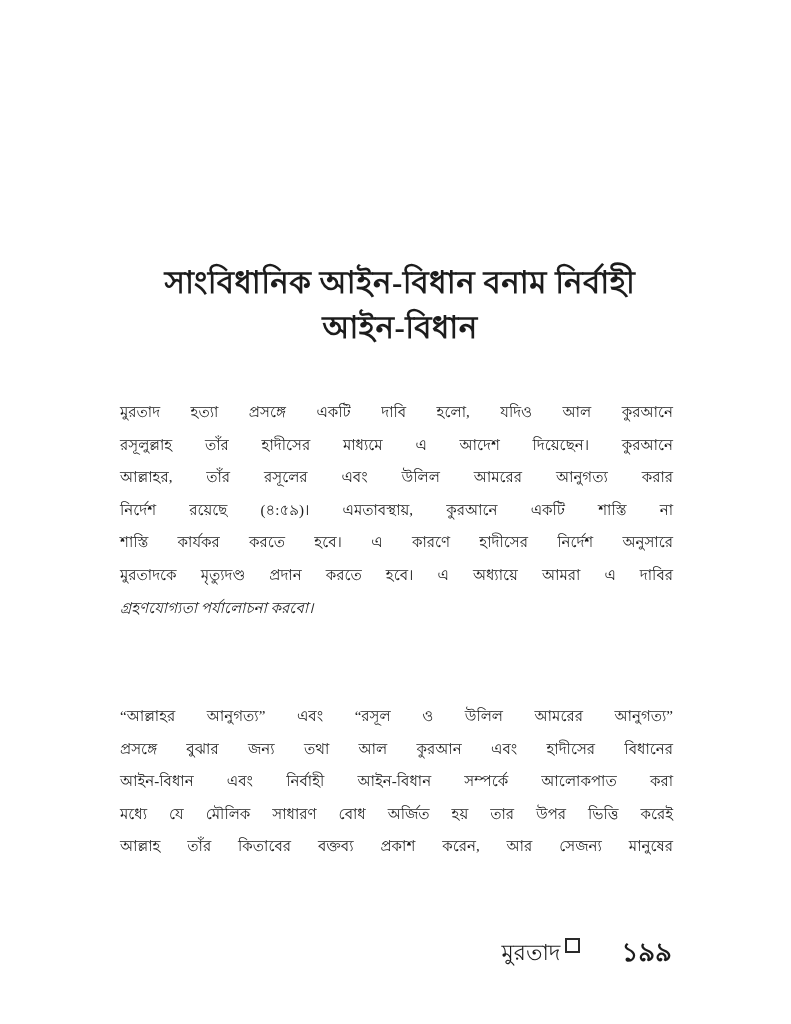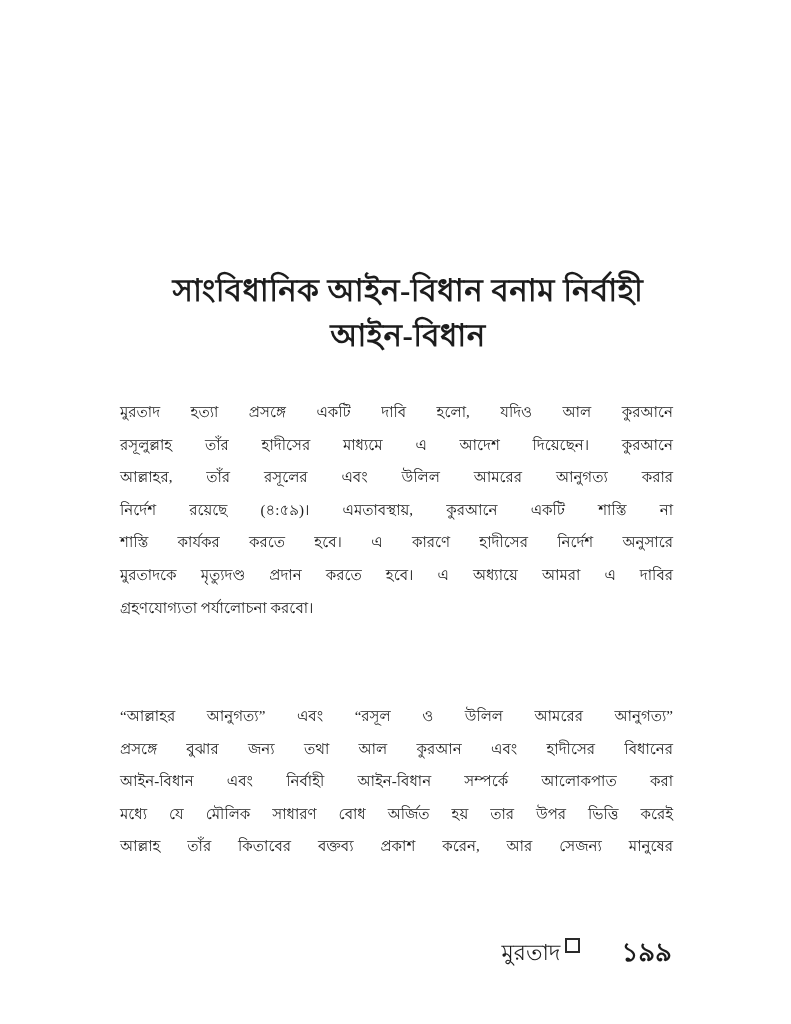--- a/index.html
+++ b/index.html
@@ -17,21 +17,21 @@
   }
   .book-page {
     position: absolute;
     inset: 0;
   }
   .chapter-title {
     position: absolute;
     left: 118px;
     width: 556px;
     top: 256px;
-    margin: 12px;
+    margin: 4px;
     text-align: center;
     font-size: 31px;
     line-height: 45px;
     font-weight: 600;
     letter-spacing: 0.5px;
   }
   .paragraph {
     position: absolute;
     left: 120px;
     width: 553px;
@@ -43,20 +43,21 @@
     line-height: 32.6px;
     height: 32.6px;
     text-align: justify;
     text-align-last: justify;
     white-space: nowrap;
     overflow: visible;
   }
   .text-line.lastline {
     text-align: center;
     text-align-last: left;
+    font-style: italic;
   }
   .page-footer {
     position: absolute;
     right: 119px;
     top: 938px;
     display: inline-flex;
     align-items: flex-start;
     gap: 5px;
     font-size: 22px;
     line-height: 30px;

